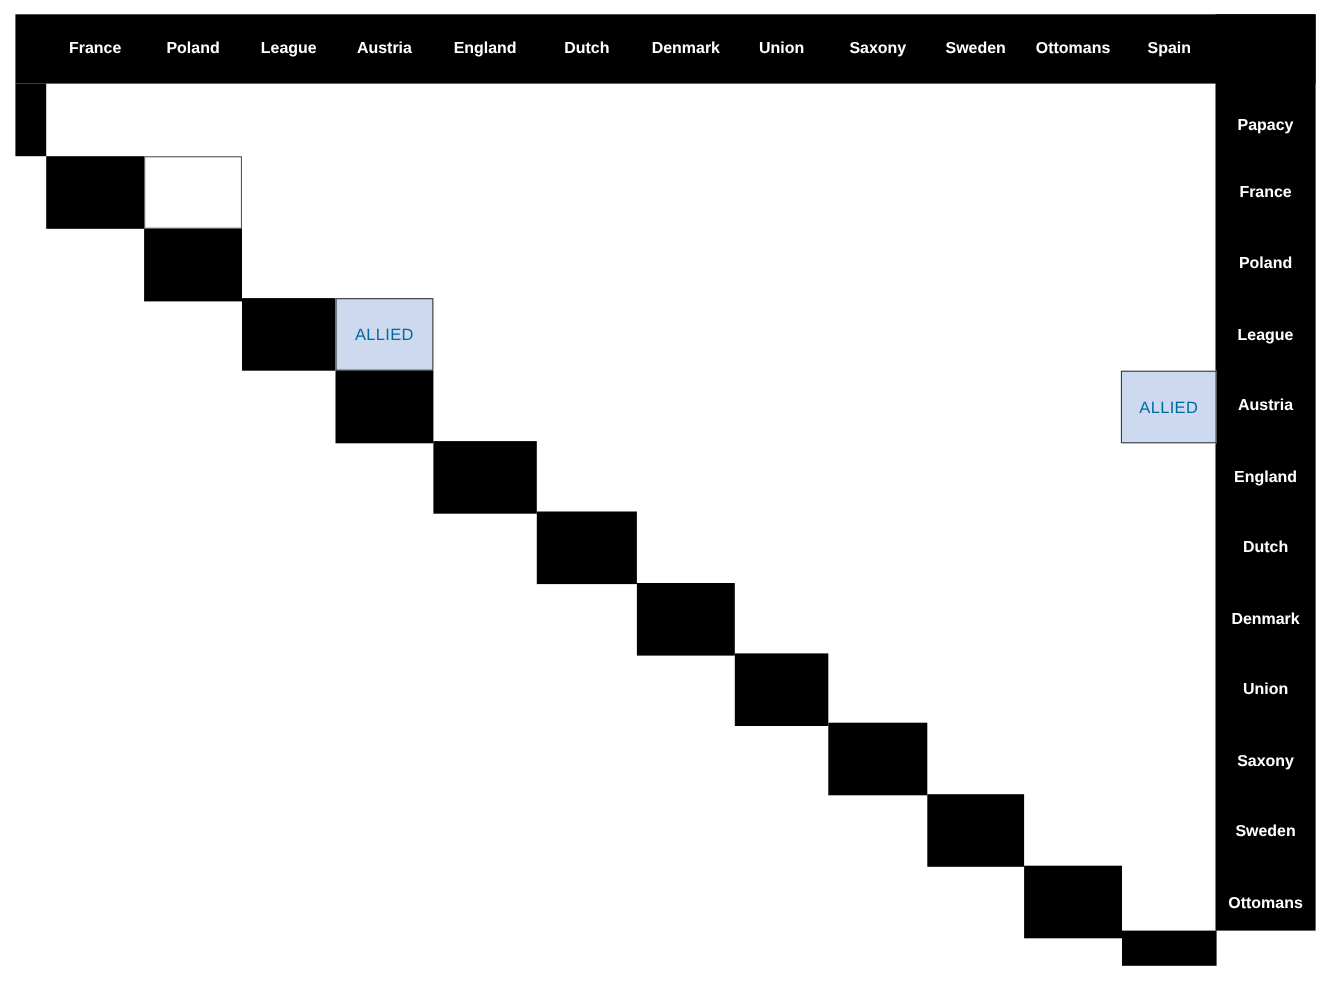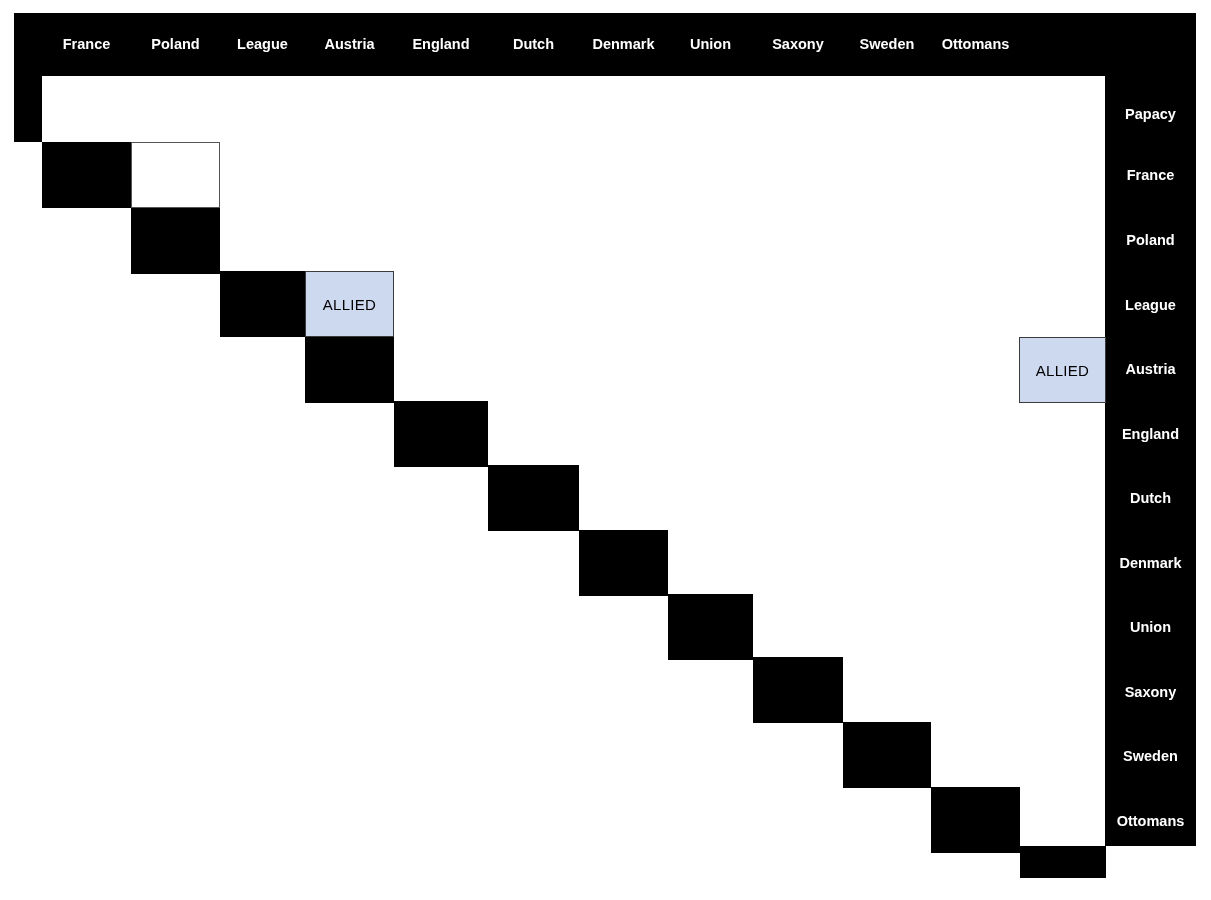--- a/index.html
+++ b/index.html
@@ -76,21 +76,21 @@
   .cell-diag {
     background: #000000;
   }
   .cell-allied {
     background: #ccd9ef;
     border: 1px solid #3b3b3b;
     display: flex;
     align-items: center;
     justify-content: center;
     font-size: 15px;
-    color: #000000;
+    color: #0369a1;
     letter-spacing: 0.3px;
   }
   .cell-blank-outlined {
     background: #ffffff;
     border: 1px solid #555555;
   }
 </style>
 </head>
 <body>
 
@@ -132,20 +132,21 @@
   <div class="col-header" style="left:131px;  width:89px;">Poland</div>
   <div class="col-header" style="left:220px;  width:85px;">League</div>
   <div class="col-header" style="left:305px;  width:89px;">Austria</div>
   <div class="col-header" style="left:394px;  width:94px;">England</div>
   <div class="col-header" style="left:488px;  width:91px;">Dutch</div>
   <div class="col-header" style="left:579px;  width:89px;">Denmark</div>
   <div class="col-header" style="left:668px;  width:85px;">Union</div>
   <div class="col-header" style="left:753px;  width:90px;">Saxony</div>
   <div class="col-header" style="left:843px;  width:88px;">Sweden</div>
   <div class="col-header" style="left:931px;  width:89px;">Ottomans</div>
+  <div class="col-header" style="left:1020px; width:86px;">Spain</div>
 
   <div class="row-header" style="top:82px;">Papacy</div>
   <div class="row-header" style="top:143px;">France</div>
   <div class="row-header" style="top:208px;">Poland</div>
   <div class="row-header" style="top:273px;">League</div>
   <div class="row-header" style="top:337px;">Austria</div>
   <div class="row-header" style="top:402px;">England</div>
   <div class="row-header" style="top:466px;">Dutch</div>
   <div class="row-header" style="top:531px;">Denmark</div>
   <div class="row-header" style="top:595px;">Union</div>

